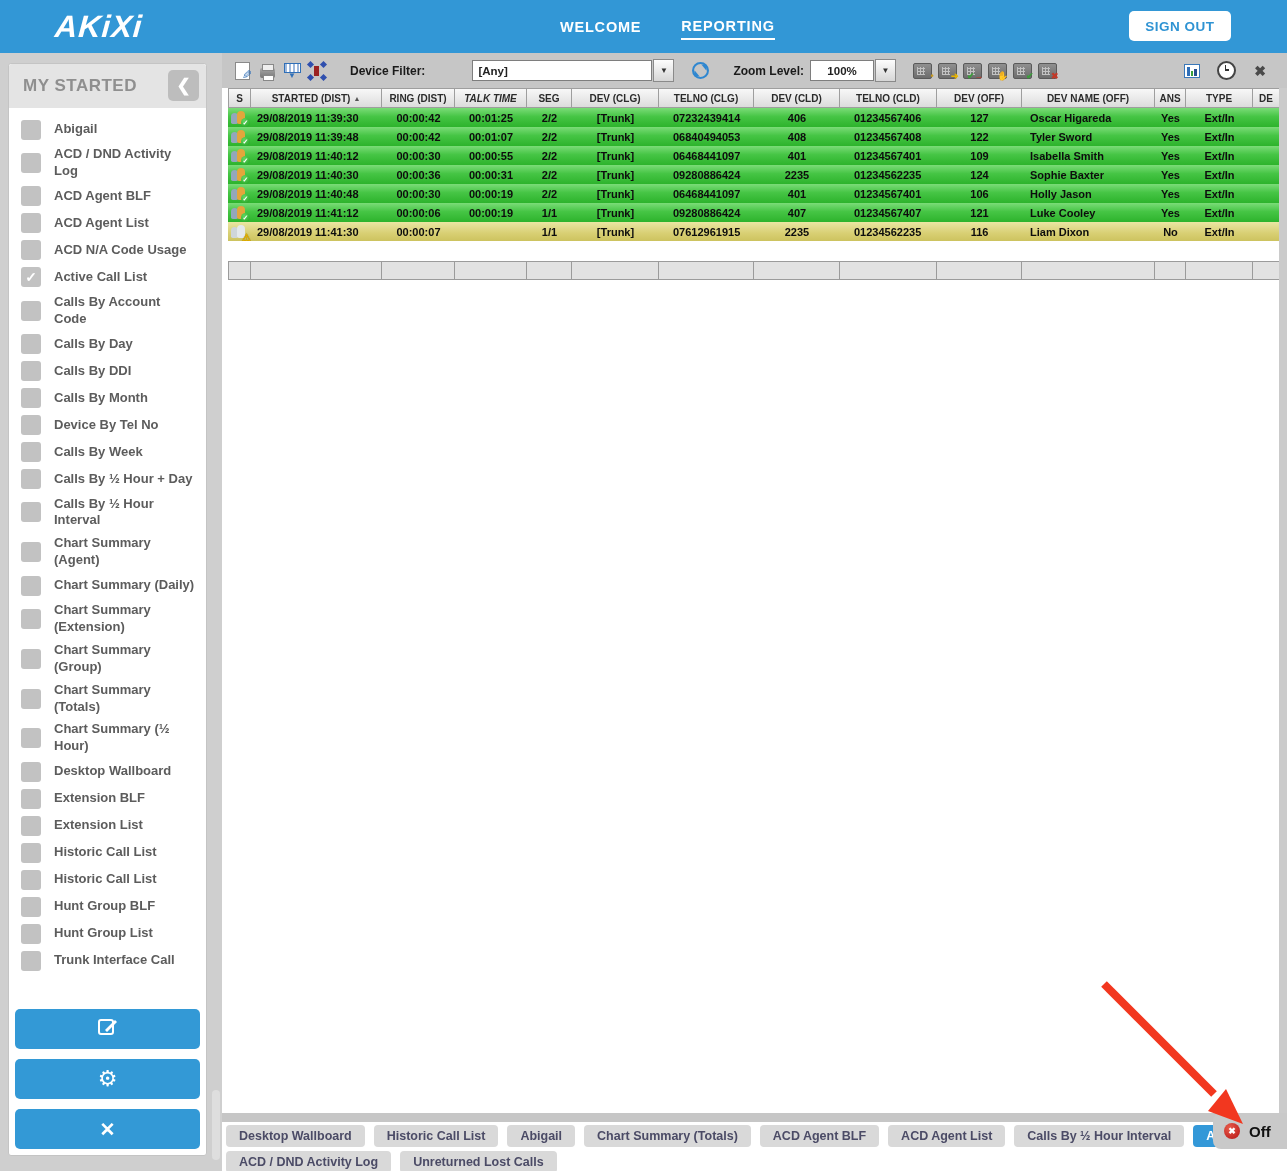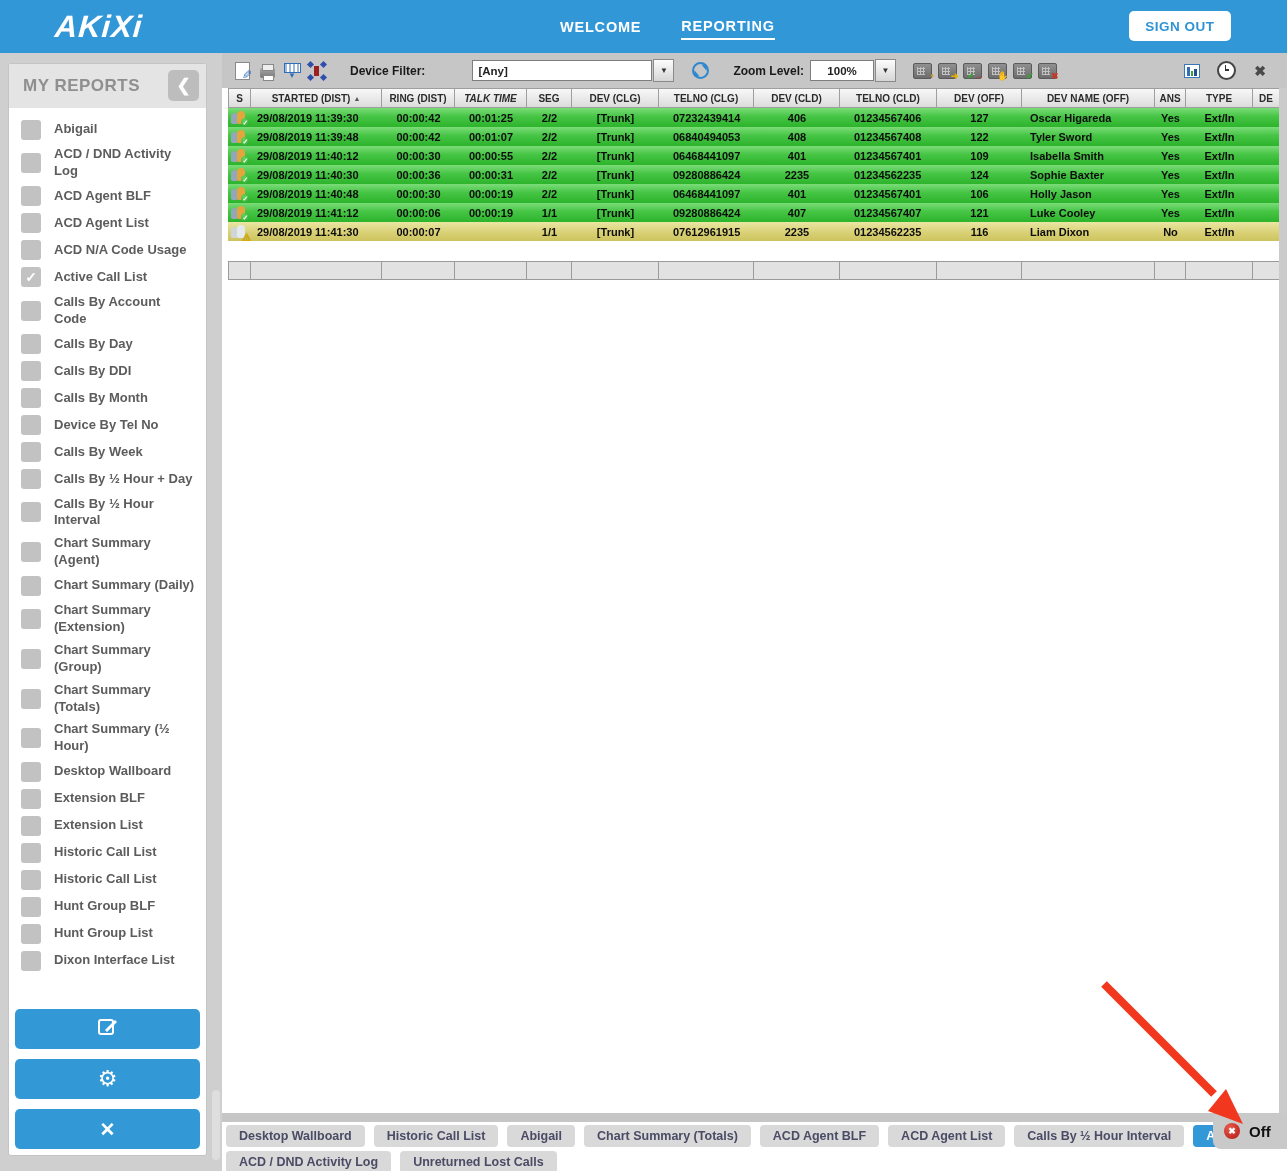--- a/index.html
+++ b/index.html
@@ -108,21 +108,21 @@
   <div class="logo">AKiXi</div>
   <div class="topnav">
     <div class="navlink">WELCOME</div>
     <div class="navlink active">REPORTING</div>
   </div>
   <div class="signout">SIGN OUT</div>
 </div>
 
 <div class="sidebar-panel">
   <div class="sidebar-header">
-    <span class="sidebar-title">MY REPORTS</span>
+    <span class="sidebar-title">MY STARTED</span>
     <span class="collapse-btn">❮</span>
   </div>
   <div class="report-list" id="report-list">
       <div class="report-item">
         <span class="report-check"></span>
         <span class="report-label">Abigail</span>
       </div>
       <div class="report-item">
         <span class="report-check"></span>
         <span class="report-label">ACD / DND Activity Log</span>
@@ -222,21 +222,21 @@
       <div class="report-item">
         <span class="report-check"></span>
         <span class="report-label">Hunt Group BLF</span>
       </div>
       <div class="report-item">
         <span class="report-check"></span>
         <span class="report-label">Hunt Group List</span>
       </div>
       <div class="report-item">
         <span class="report-check"></span>
-        <span class="report-label">Dixon Interface List</span>
+        <span class="report-label">Trunk Interface Call</span>
       </div>
     </div>
   <div class="sidebar-buttons">
     <div class="side-btn">
       <span>
         <svg width="22" height="22" viewBox="0 0 22 22">
             <rect x="2" y="4" width="14" height="14" rx="2" fill="none" stroke="#fff" stroke-width="2"></rect>
             <path d="M8 14 L18 4 L20 6 L10 16 Z" fill="#fff"></path>
           </svg>
       </span>

